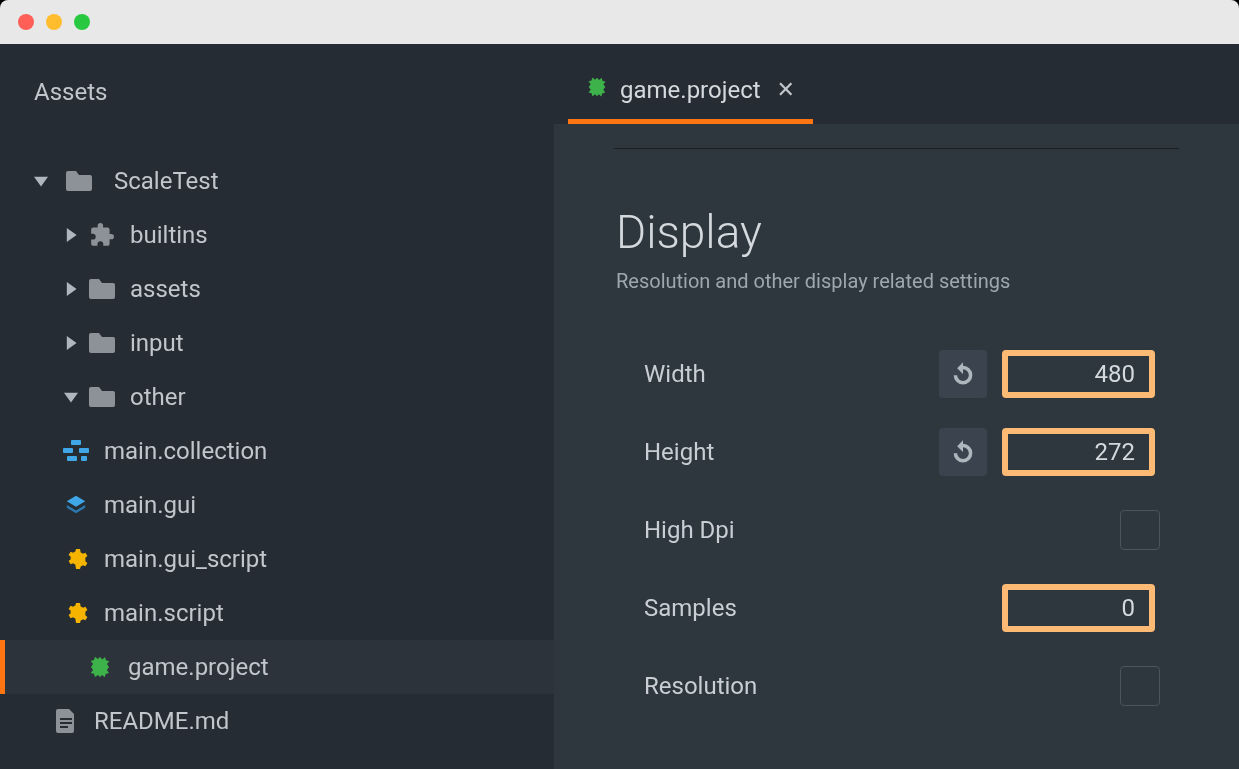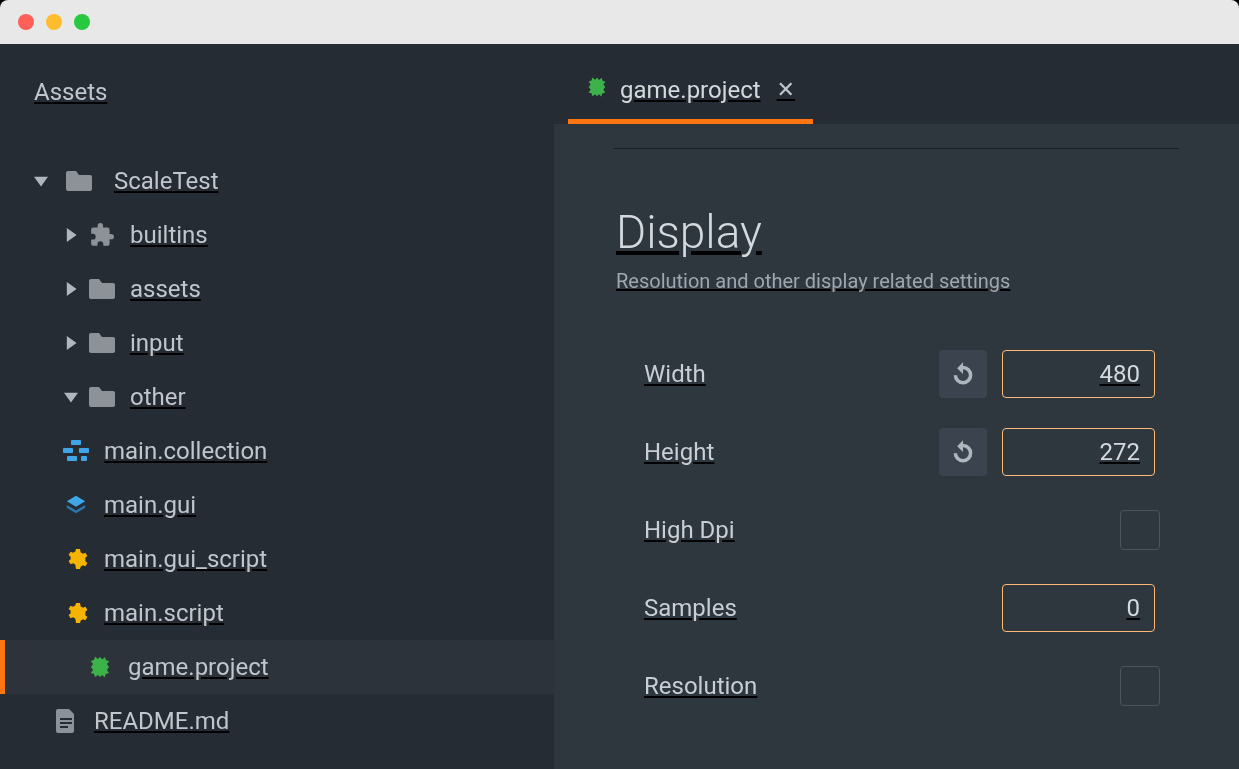--- a/index.html
+++ b/index.html
@@ -2,21 +2,21 @@
 <html><head>
 <meta charset="utf-8">
 <style>
   * { margin:0; padding:0; box-sizing:border-box; font-family:-apple-system,BlinkMacSystemFont,"Segoe UI",Roboto,sans-serif; }
   body { width:1239px; height:769px; background:#000; overflow:hidden; }
   .title-bar { height:44px; background:#e8e8e8; border-radius:8px 8px 0 0; display:flex; align-items:center; padding:0 18px; gap:12px; }
   .tl-btn { width:16px; height:16px; border-radius:50%; }
   .tl-red { background:#ff5f57; }
   .tl-yellow { background:#ffbd2e; }
   .tl-green { background:#28c940; }
-  .main { display:flex; height:725px; background:#0c4a6e;text-decoration:underline; }
+  .main { display:flex; height:725px; background:#0c4a6e; }
   
   .sidebar { width:554px; background:#262c33; display:flex; flex-direction:column; }
   .panel-title { color:#c0c6cc; font-size:24px; font-weight:400; padding:34px 0 18px 34px; }
   .tree { padding-top:30px; }
   .tree-row { display:flex; align-items:center; height:54px; color:#c0c6cc; font-size:24px; cursor:default; position:relative; }
   .tree-row .arrow { width:18px; display:flex; justify-content:center; margin-right:8px; }
   .tree-row .ico { width:28px; display:flex; justify-content:center; align-items:center; margin-right:14px; }
   .indent-0 { padding-left:32px;gap:7px; }
   .indent-1 { padding-left:62px; }
   .indent-2 { padding-left:62px; }
@@ -31,21 +31,21 @@
   .tab .close { font-size:22px; color:#c0c6cc; margin-left:4px; }
   .sep-line { height:1px; background:#1a1e22; margin:24px 60px 0 60px; }
   .content { padding:56px 60px 0 62px; color:#c8ced4; }
   .section-title { font-size:46px; font-weight:300; color:#d4d9de; margin-bottom:10px; }
   .section-sub { font-size:20px; color:#9ea7af; margin-bottom:42px; }
   .field-row { display:flex; align-items:center; height:78px; }
   .field-label { font-size:24px; color:#c8ced4; width:318px; padding-left:28px; }
   .reset-wrap { width:58px; display:flex; justify-content:center; }
   .reset-btn { width:48px; height:48px; background:#3b444e; border-radius:4px; display:flex; align-items:center; justify-content:center; }
   .reset-btn svg { width:28px; height:28px; }
-  .input { width:153px; height:48px; background:transparent; border:1px solid #fdba74; border-radius:4px; color:#d4d9de; font-size:24px; text-align:right; padding:0 14px; margin-left:10px; }
+  .input { width:153px; height:48px; background:transparent; border:6px solid #fdba74; border-radius:4px; color:#d4d9de; font-size:24px; text-align:right; padding:0 14px; margin-left:10px; }
   .chk { width:40px; height:40px; border:1px solid #4b5560; border-radius:4px; background:transparent; margin-left:128px; }
   
   .folder-fill { fill:#8d9299; }
   .arrow-fill { fill:#afb6bd; }
 </style>
 </head>
 <body>
 
 <div class="title-bar">
   <div class="tl-btn tl-red"></div>

